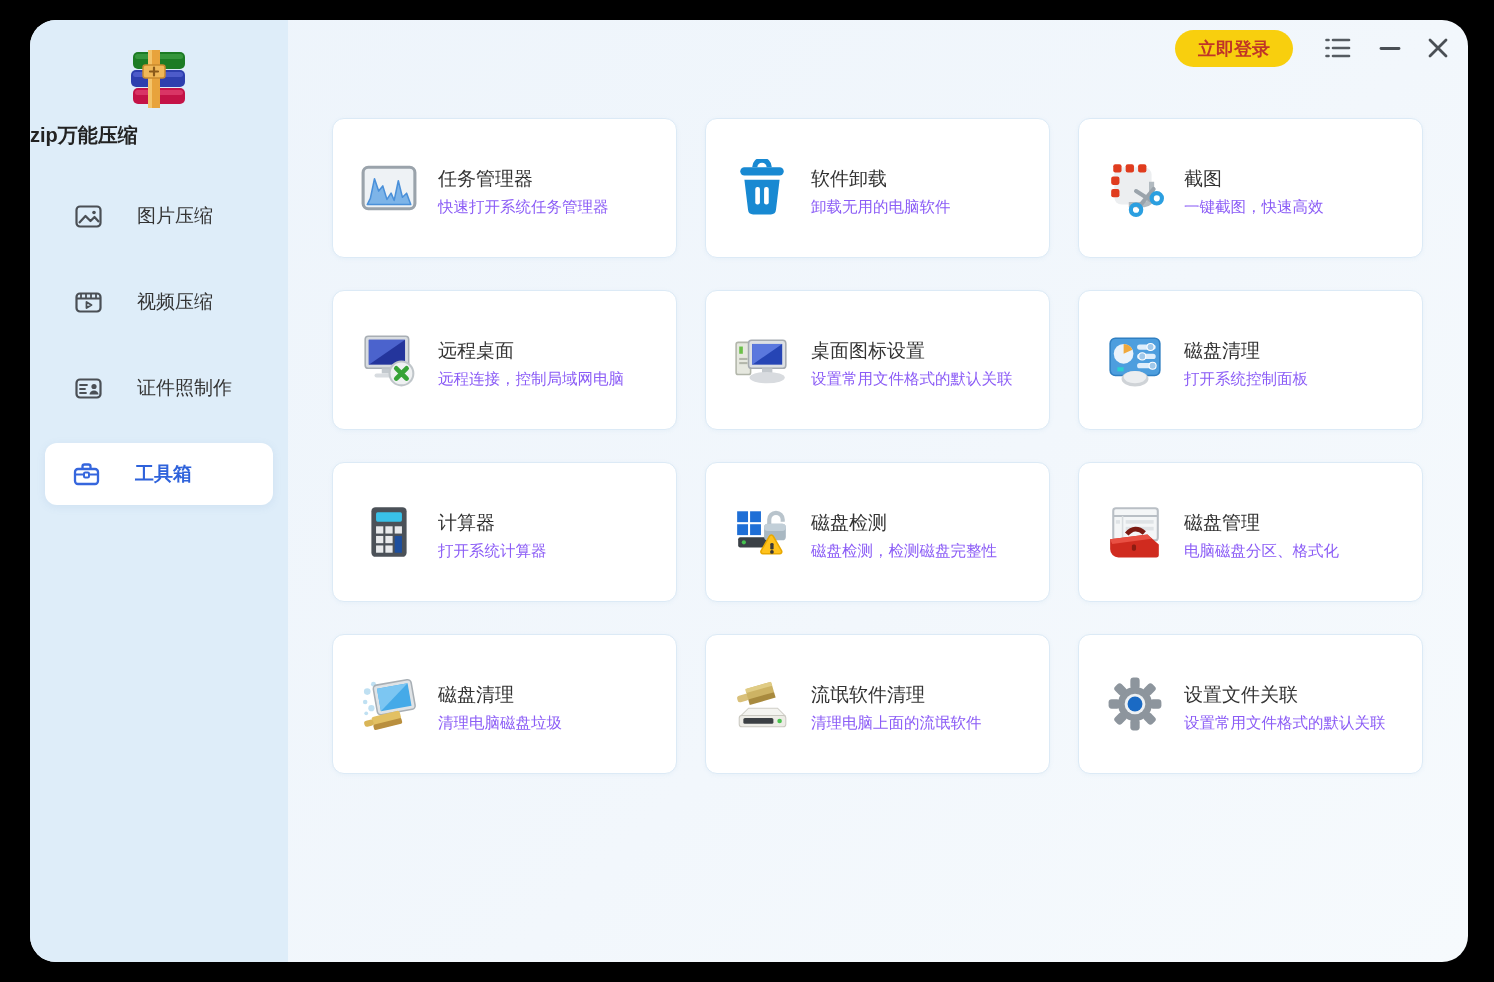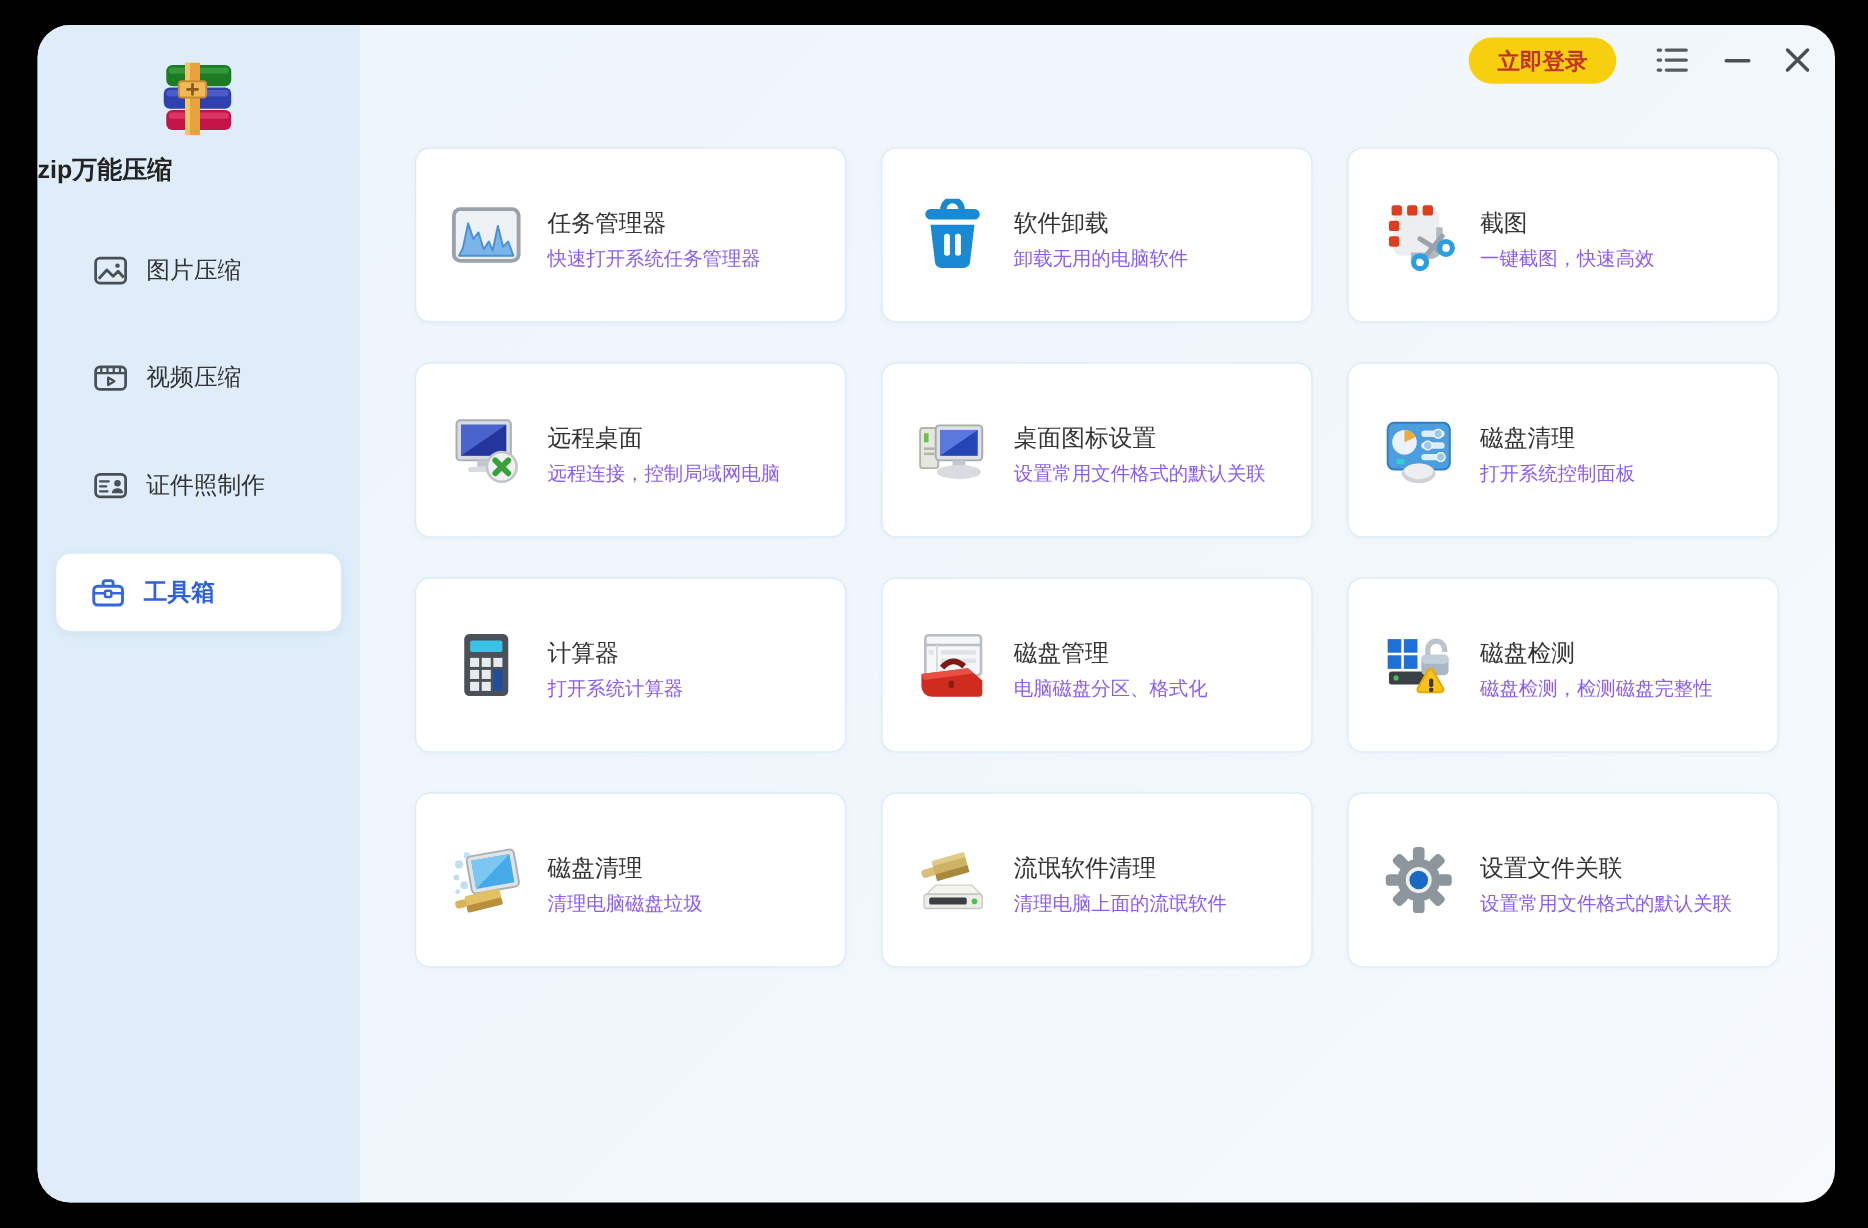--- a/index.html
+++ b/index.html
@@ -19,21 +19,21 @@
     background:#DEEDF9;
   }
   .logo{width:60px;height:58px;margin:30px auto 0;display:block;}
   .app-title{
     margin-top:14px;font-size:20px;font-weight:700;color:#222;
   }
   .menu{margin-top:36px;}
   .menu-item{
     width:228px;height:62px;margin:0 auto 24px;border-radius:12px;
     display:flex;align-items:center;padding-left:30px;box-sizing:border-box;
-    color:#333;font-size:19px;cursor:pointer;
+    color:#333;font-size:19px;cursor:pointer;gap:20px;
   }
   .menu-item .mi-icon{width:27px;height:27px;margin-right:15px;flex:0 0 auto;display:flex;}
   .menu-item.selected{
     background:#FFFFFF;color:#2E62DB;font-weight:700;
     box-shadow:0 2px 8px rgba(100,140,190,.12);
     padding-left:28px;
   }
   
   .login-btn{
     position:absolute;top:10px;right:175px;height:37px;padding:0 23px;
@@ -287,60 +287,60 @@
         </span>
         <div class="tool-text">
             <div class="tool-title">计算器</div>
             <div class="tool-desc">打开系统计算器</div>
           </div>
       </div>
 
       <div class="card">
         <span class="tool-icon">
           <svg viewBox="0 0 56 56">
+              <g fill="#1f6fd6">
+                <rect x="4" y="8" width="10.5" height="10.5"></rect>
+                <rect x="16.5" y="8" width="10.5" height="10.5"></rect>
+                <rect x="4" y="20.5" width="10.5" height="10.5"></rect>
+                <rect x="16.5" y="20.5" width="10.5" height="10.5"></rect>
+              </g>
+              <rect x="5" y="33" width="32" height="10" rx="2" fill="#3a4046"></rect>
+              <circle cx="10.5" cy="38" r="2" fill="#44c34e"></circle>
+              <path d="M35 21 v-5 a6.5 6.5 0 0 1 13 0 v2" fill="none" stroke="#b9c4cc" stroke-width="4"></path>
+              <rect x="30" y="20" width="21" height="16" rx="3.5" fill="#a9b8c2"></rect>
+              <rect x="30" y="20" width="21" height="7" rx="3.5" fill="#c2cfd8"></rect>
+              <path d="M29 49 a2 2 0 0 1 -1.8 -3 l8 -14 a2 2 0 0 1 3.6 0 l8 14 a2 2 0 0 1 -1.8 3 Z" fill="#ffc21c" stroke="#e8a800" stroke-width="1.5"></path>
+              <rect x="36" y="38.5" width="3.2" height="6.5" rx="1.4" fill="#3a3a3a"></rect>
+              <circle cx="37.6" cy="47.2" r="1.8" fill="#3a3a3a"></circle>
+            </svg>
+        </span>
+        <div class="tool-text">
+            <div class="tool-title">磁盘检测</div>
+            <div class="tool-desc">磁盘检测，检测磁盘完整性</div>
+          </div>
+      </div>
+
+      <div class="card">
+        <span class="tool-icon">
+          <svg viewBox="0 0 56 56">
               <rect x="7" y="5" width="43" height="31" rx="2.5" fill="#f4f6f7" stroke="#b9bfc5" stroke-width="2"></rect>
               <path d="M7 12.5 h43" stroke="#b9bfc5" stroke-width="2"></path>
               <path d="M16 12.5 v23.5" stroke="#d7dbde" stroke-width="1.5"></path>
               <rect x="19" y="16.5" width="27" height="3.5" fill="#dfe3e6"></rect>
               <rect x="19" y="23" width="27" height="3.5" fill="#dfe3e6"></rect>
               <rect x="9.5" y="16.5" width="4" height="3.5" fill="#dfe3e6"></rect>
               <path d="M20 30 q8 -9 17 -1" stroke="#7a1a12" stroke-width="4.5" fill="none"></path>
               <path d="M4 35 L40 30.5 L51 40 v10 a2.5 2.5 0 0 1 -2.5 2.5 H12 a8 8 0 0 1 -8 -8 Z" fill="#d02b1f"></path>
               <path d="M4 35 L40 30.5 L44 34.5 L6 39.5 Z" fill="#e95043"></path>
               <rect x="25" y="40" width="4" height="6" rx="1.5" fill="#8c1c12"></rect>
             </svg>
         </span>
         <div class="tool-text">
             <div class="tool-title">磁盘管理</div>
             <div class="tool-desc">电脑磁盘分区、格式化</div>
-          </div>
-      </div>
-
-      <div class="card">
-        <span class="tool-icon">
-          <svg viewBox="0 0 56 56">
-              <g fill="#1f6fd6">
-                <rect x="4" y="8" width="10.5" height="10.5"></rect>
-                <rect x="16.5" y="8" width="10.5" height="10.5"></rect>
-                <rect x="4" y="20.5" width="10.5" height="10.5"></rect>
-                <rect x="16.5" y="20.5" width="10.5" height="10.5"></rect>
-              </g>
-              <rect x="5" y="33" width="32" height="10" rx="2" fill="#3a4046"></rect>
-              <circle cx="10.5" cy="38" r="2" fill="#44c34e"></circle>
-              <path d="M35 21 v-5 a6.5 6.5 0 0 1 13 0 v2" fill="none" stroke="#b9c4cc" stroke-width="4"></path>
-              <rect x="30" y="20" width="21" height="16" rx="3.5" fill="#a9b8c2"></rect>
-              <rect x="30" y="20" width="21" height="7" rx="3.5" fill="#c2cfd8"></rect>
-              <path d="M29 49 a2 2 0 0 1 -1.8 -3 l8 -14 a2 2 0 0 1 3.6 0 l8 14 a2 2 0 0 1 -1.8 3 Z" fill="#ffc21c" stroke="#e8a800" stroke-width="1.5"></path>
-              <rect x="36" y="38.5" width="3.2" height="6.5" rx="1.4" fill="#3a3a3a"></rect>
-              <circle cx="37.6" cy="47.2" r="1.8" fill="#3a3a3a"></circle>
-            </svg>
-        </span>
-        <div class="tool-text">
-            <div class="tool-title">磁盘检测</div>
-            <div class="tool-desc">磁盘检测，检测磁盘完整性</div>
           </div>
       </div>
 
       <div class="card">
         <span class="tool-icon">
           <svg viewBox="0 0 56 56">
               <g fill="#bfe0f2">
                 <circle cx="7" cy="16" r="3.2"></circle>
                 <circle cx="13" cy="9" r="2.4"></circle>
                 <circle cx="5" cy="26" r="2.2"></circle>

